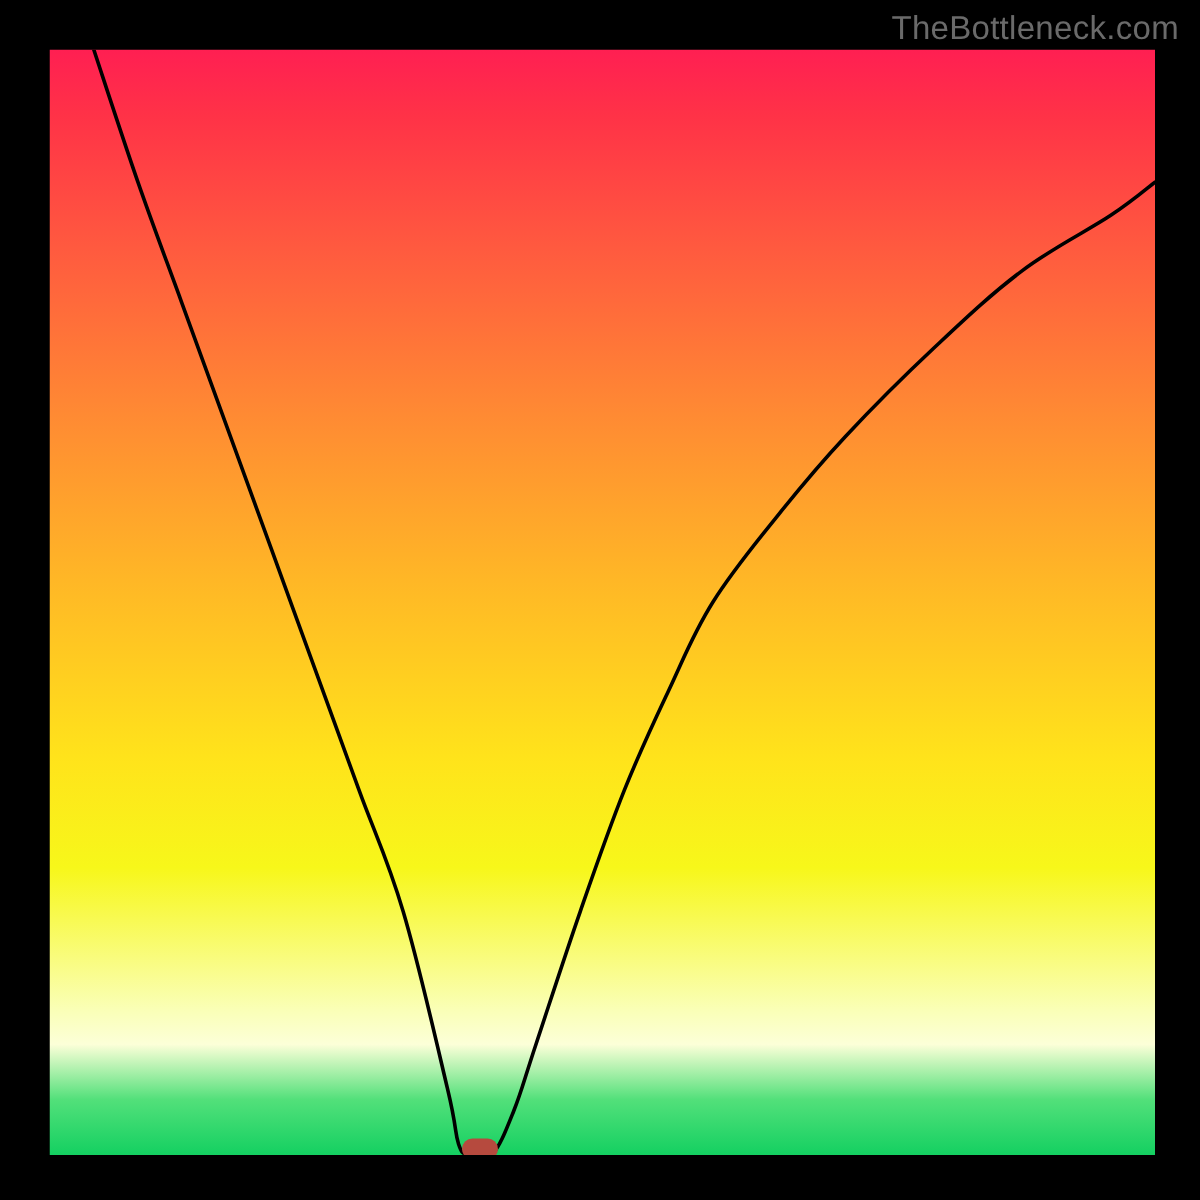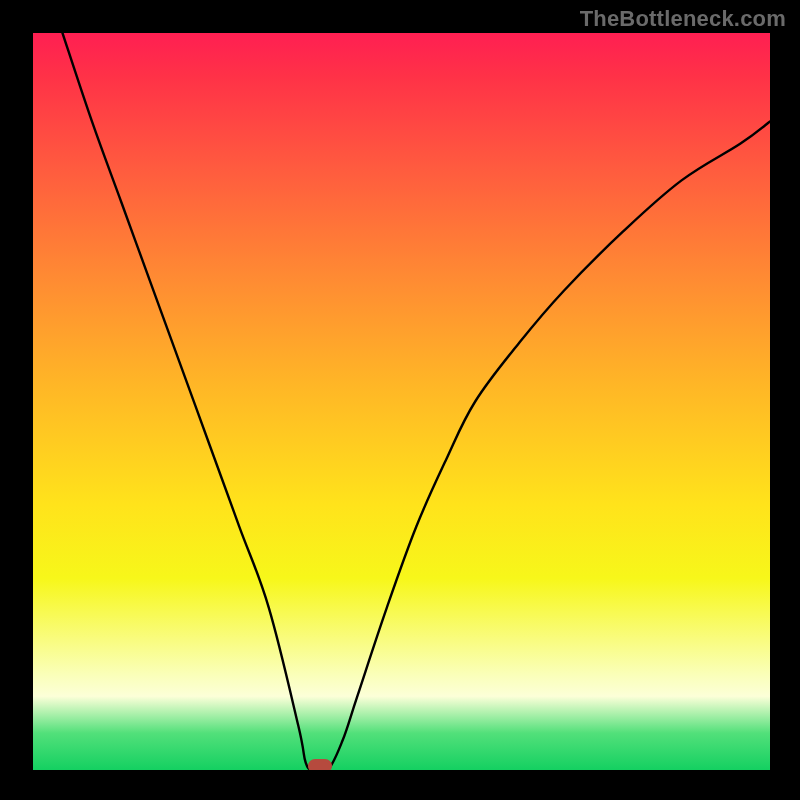--- a/index.html
+++ b/index.html
@@ -13,21 +13,21 @@
     height: 800px;
     position: relative;
     background: #000000;
   }
   .watermark {
     position: absolute;
     top: 6px;
     right: 14px;
     color: #6a6a6a;
     font-size: 22px;
-    font-weight: 700;
+    font-weight: 400;
     letter-spacing: 0.2px;
     pointer-events: none;
     text-align: right;
   }
   .plot-area {
     position: absolute;
     top: 33px;
     left: 33px;
     width: 737px;
     height: 737px;

